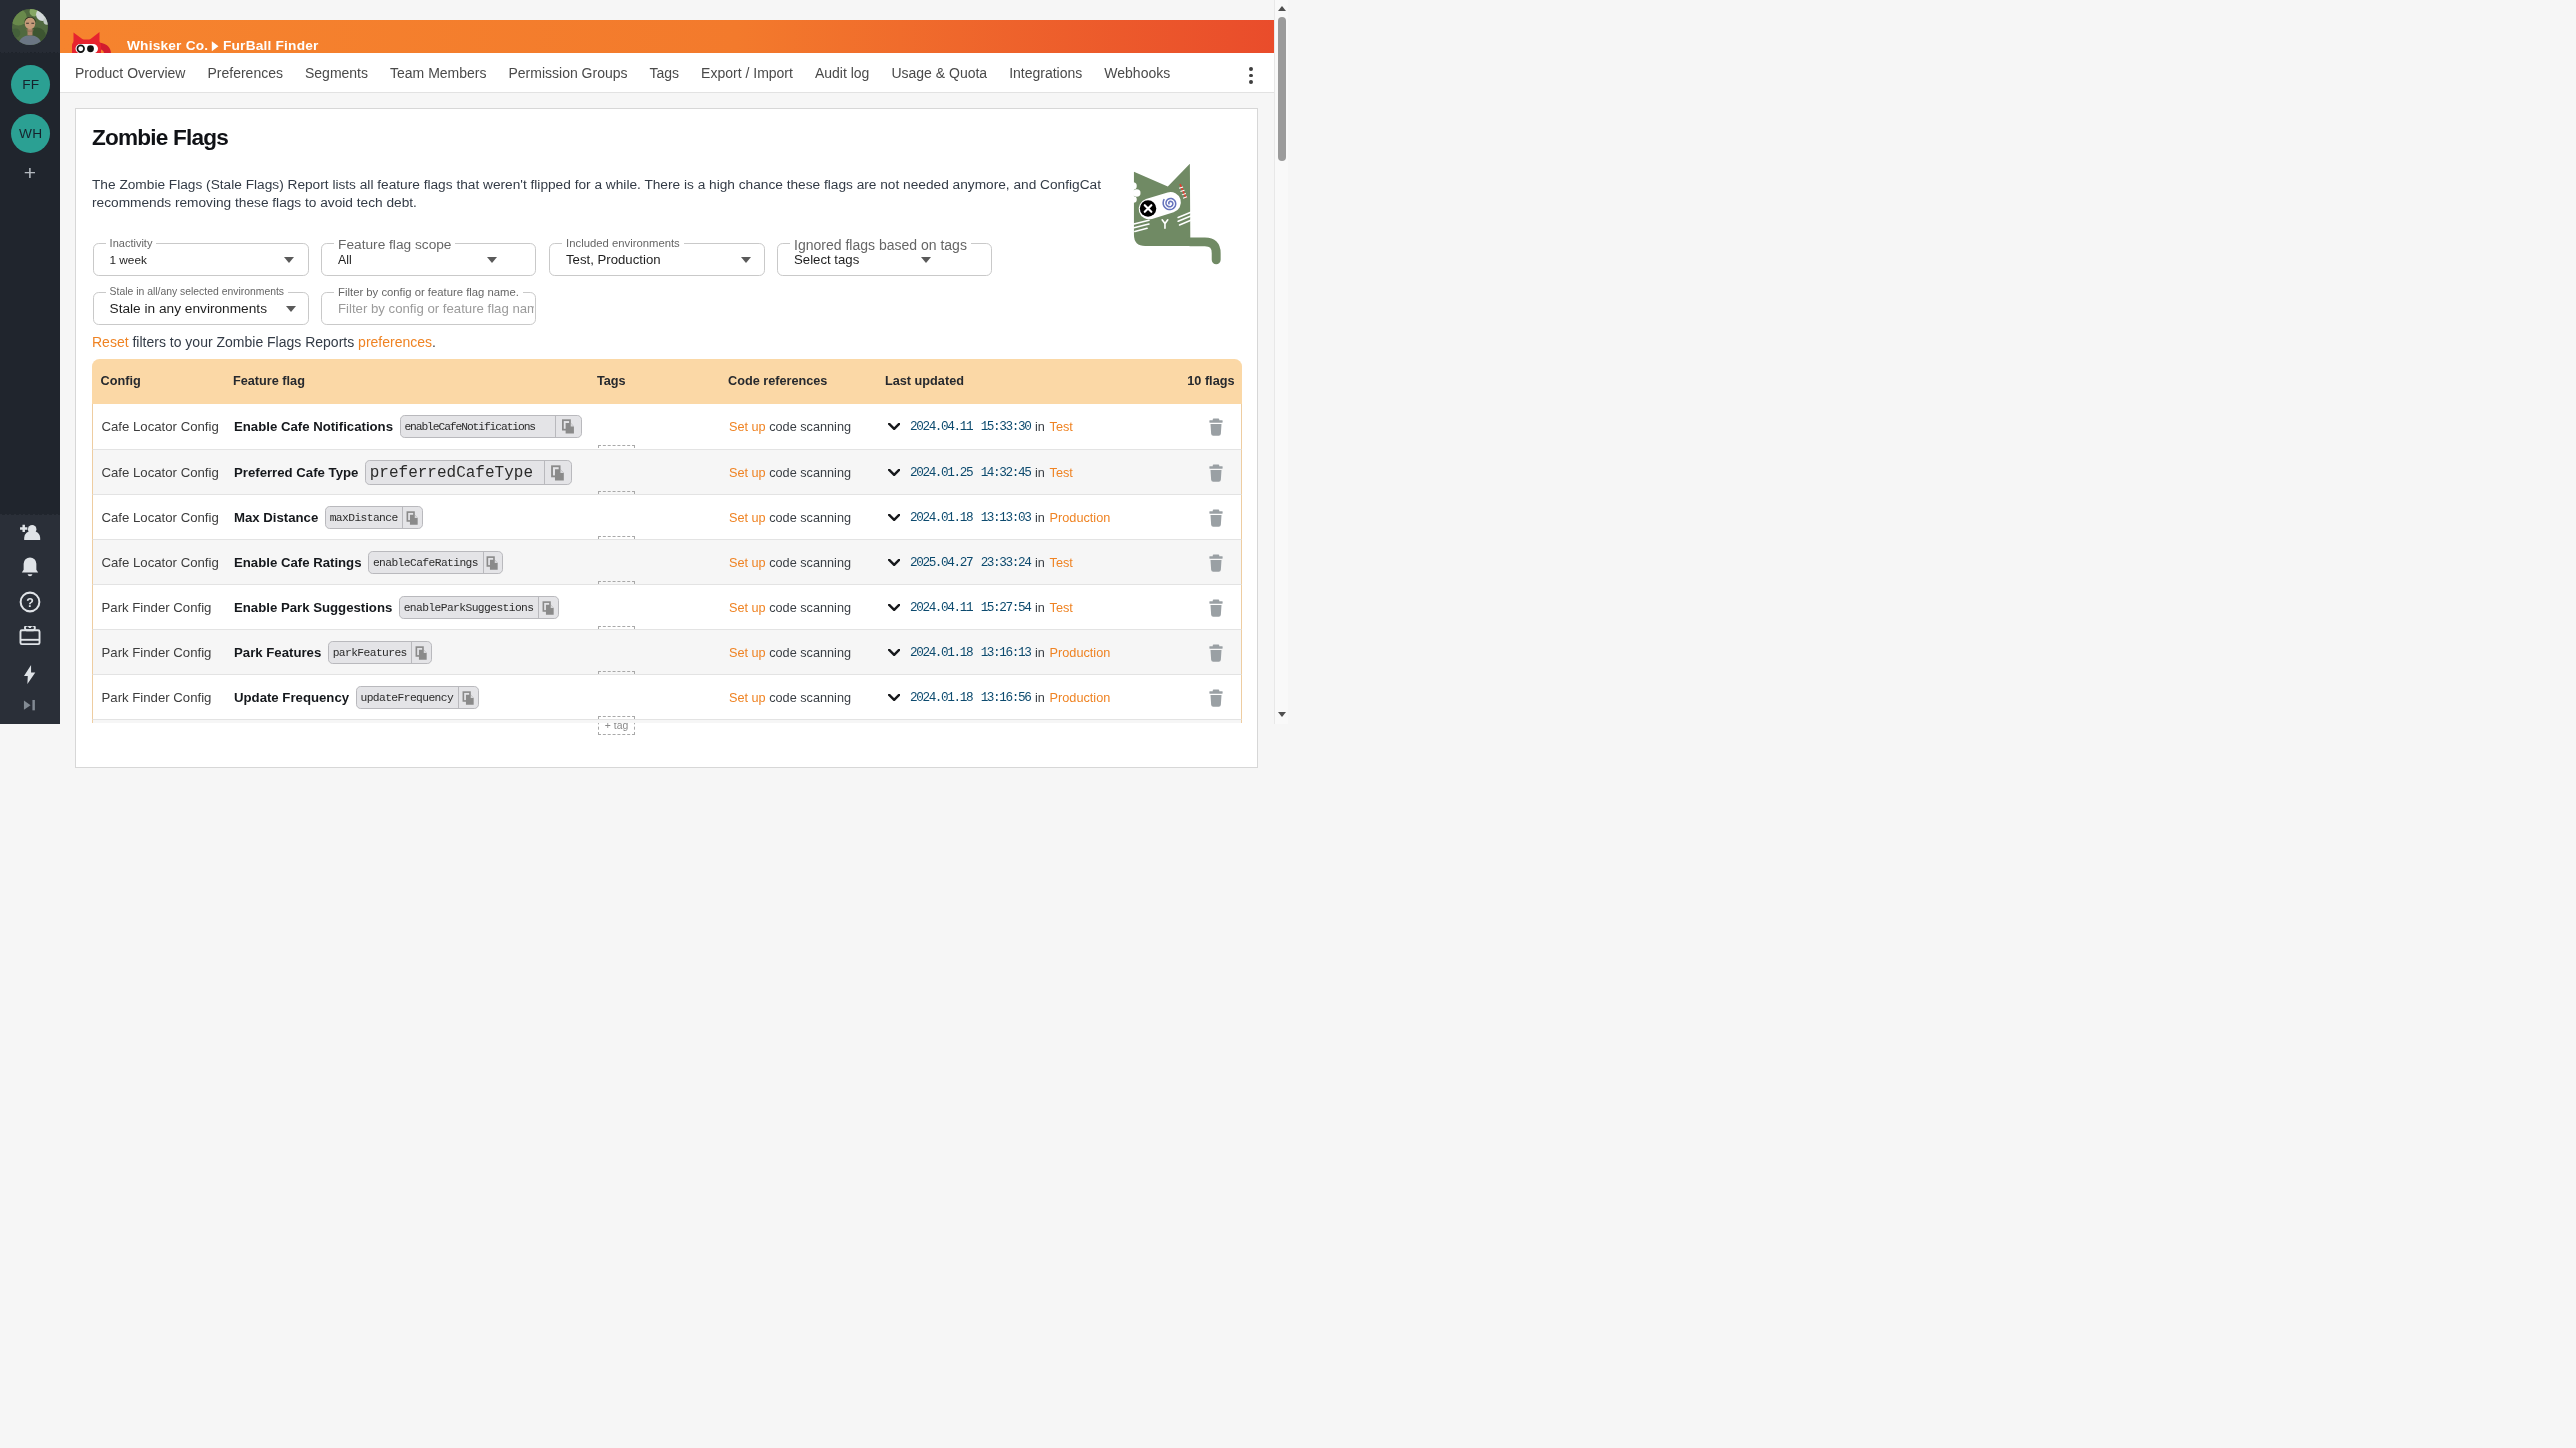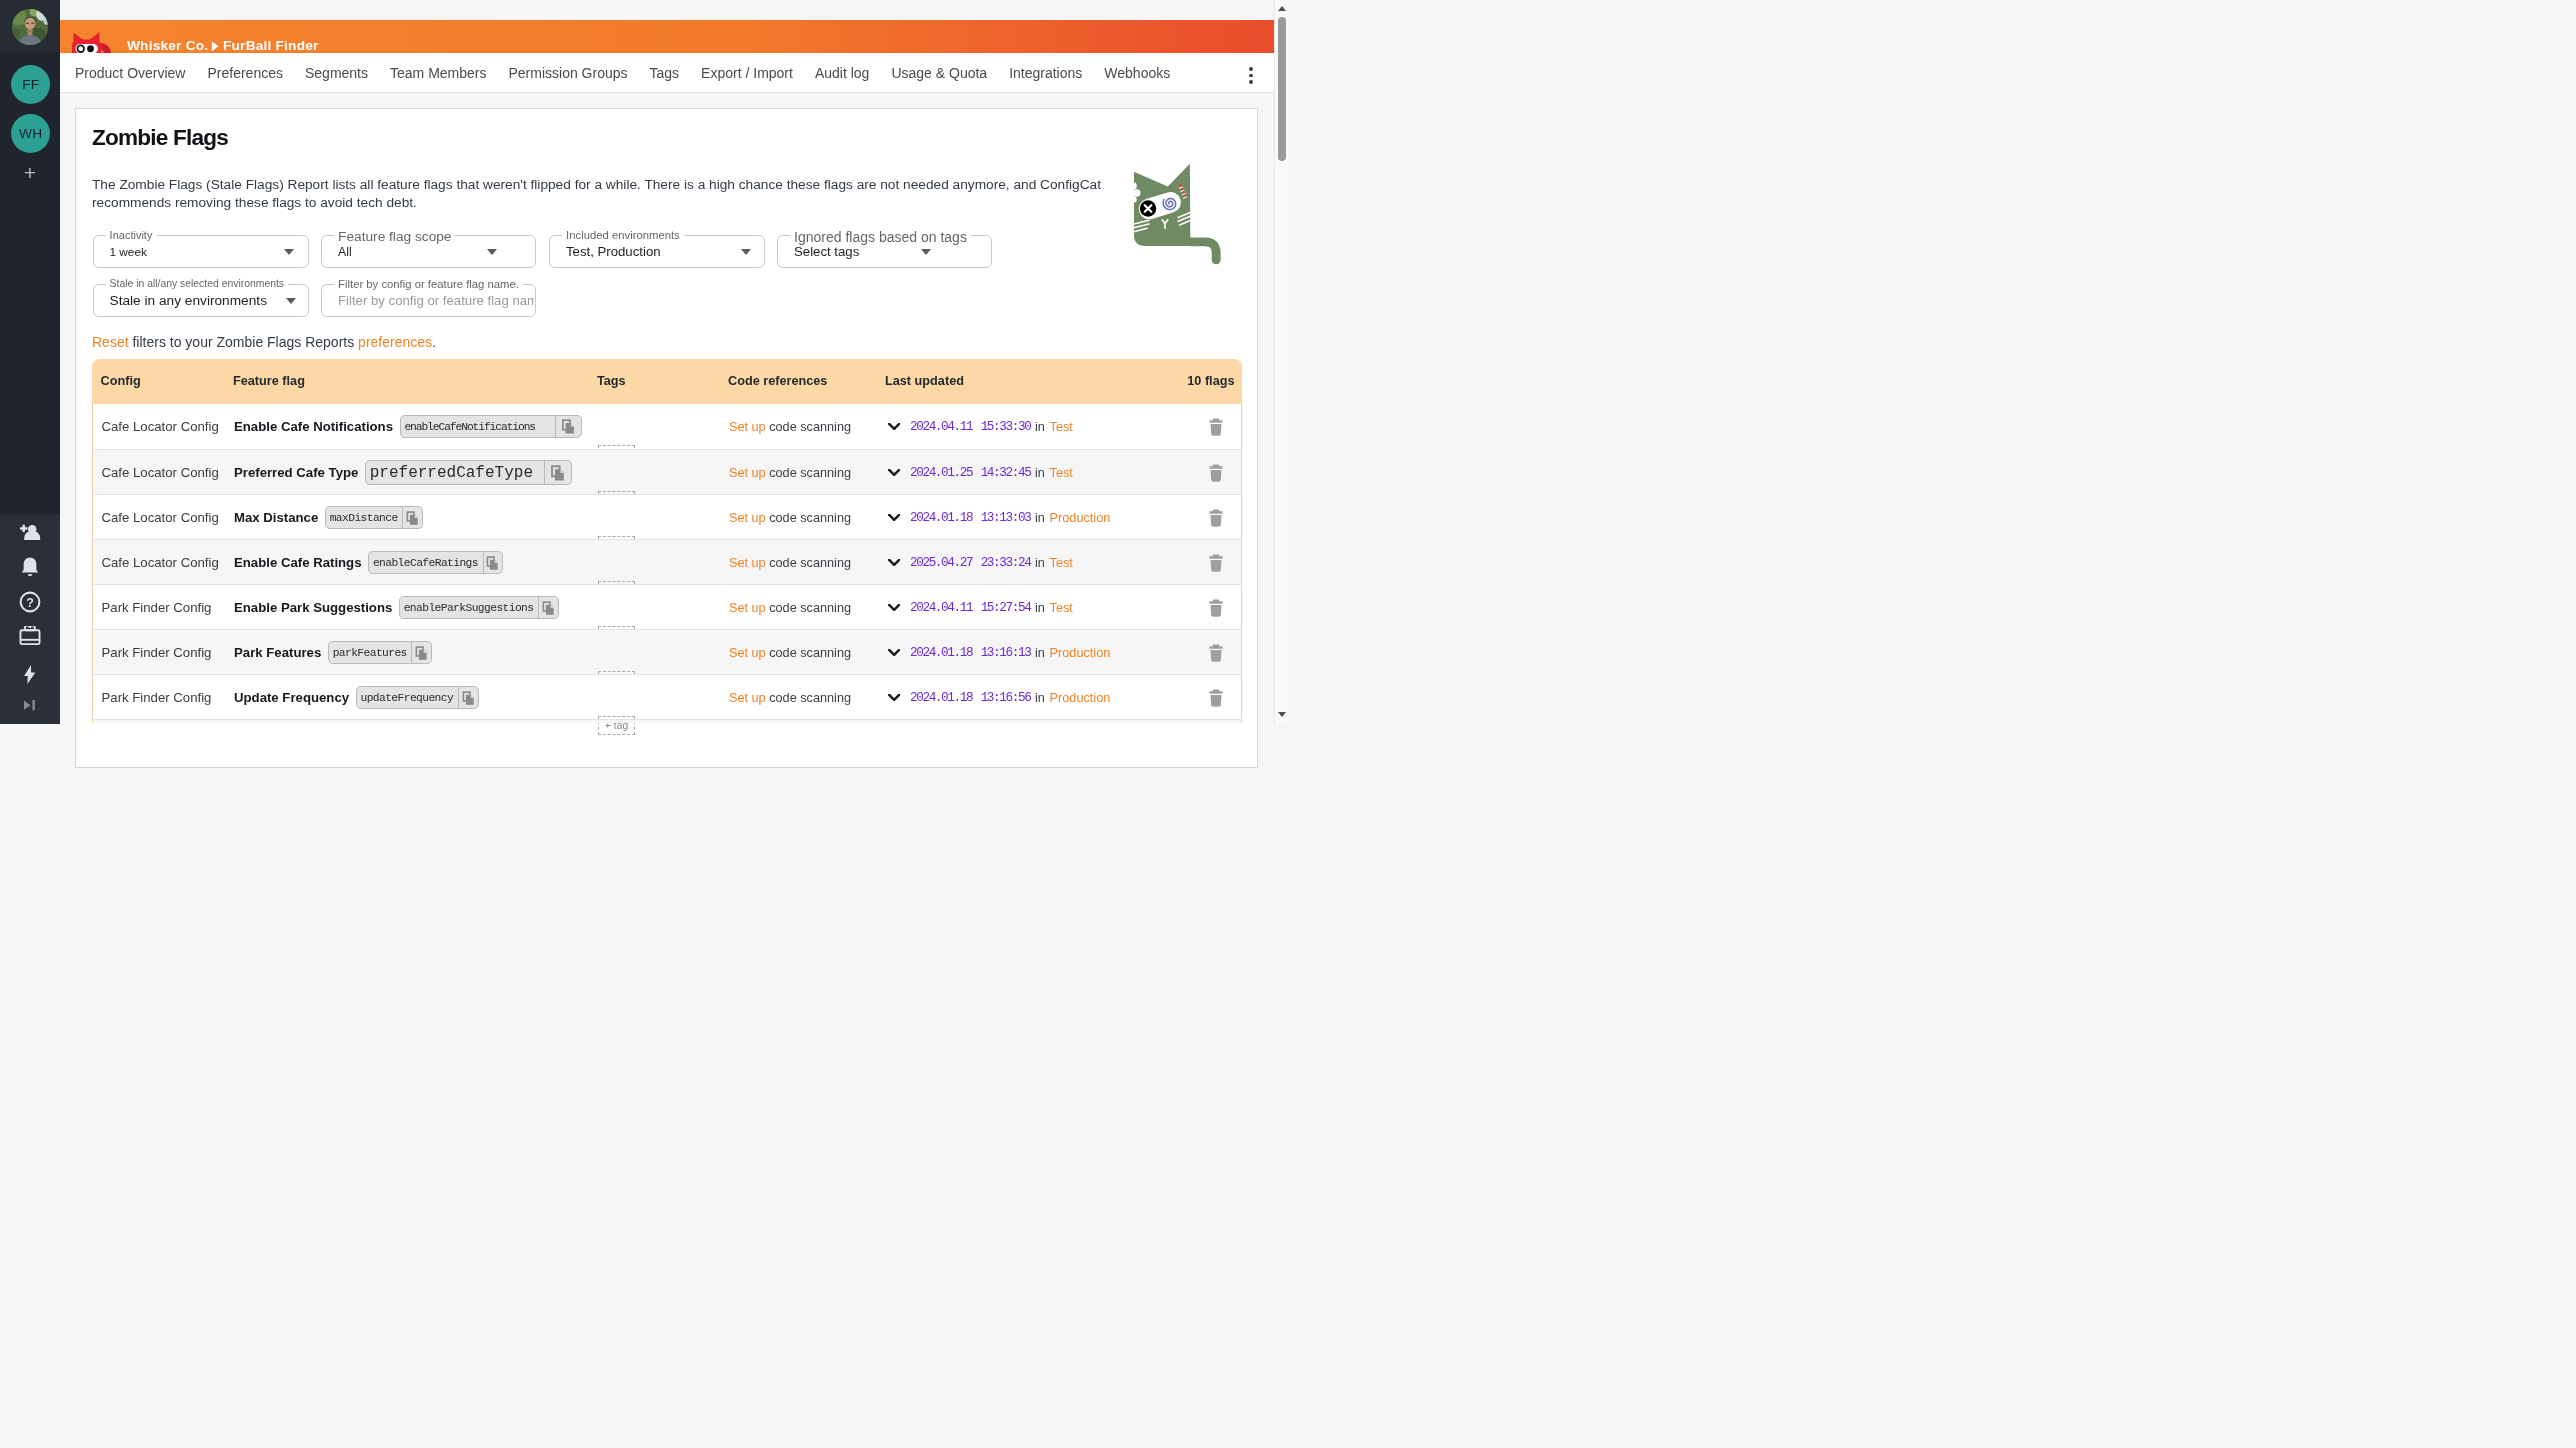--- a/index.html
+++ b/index.html
@@ -18,21 +18,21 @@
 
 #nav { position:absolute; left:60px; top:53px; width:1228px; height:40px; background:#fff; border-bottom:0.9px solid #e2e2e2; }
 #nav .items { position:absolute; left:15px; top:0; height:39px; display:flex; gap:22px; align-items:center; font-size:14px; color:#4a4a4a; white-space:nowrap; }
 #kebab { position:absolute; left:1189px; top:14px; }
 #kebab div { width:3.8px; height:3.8px; border-radius:50%; background:#3f3f3f; margin-bottom:2.8px; }
 
 #card { position:absolute; left:75px; top:108px; width:1183px; height:660px; background:#fff; border:0.9px solid #d7d7d7; }
 #card h1 { position:absolute; left:16px; top:16px; font-size:22.6px; letter-spacing:-0.8px; color:#101216; }
 #para { position:absolute; left:16px; top:67px; width:1016px; font-size:13.7px; line-height:18.4px; color:#333b46; }
 
-.field { position:absolute; height:33px; border:0.9px solid #c9c9c9; border-radius:5.7px; background:#fff; }
+.field { position:absolute; height:33px; border:0.9px solid #c9c9c9; border-radius:5.7px; background:#fff;margin-top:8px; }
 .field .lab { position:absolute; top:-6.6px; left:12.3px; background:#fff; padding:0 3.8px; font-size:11.8px; color:#666; white-space:nowrap; }
 .field .val { position:absolute; left:16px; top:0; line-height:32px; font-size:16px; color:#1e1e1e; white-space:nowrap; }
 .field .ph { color:#9b9b9b; }
 .field .arr { position:absolute; top:13.2px; width:0; height:0; border-left:5.2px solid transparent; border-right:5.2px solid transparent; border-top:6.1px solid #5a5a5a; }
 #reset { position:absolute; left:16px; top:225px; font-size:14px; color:#333b46; }
 .olink { color:#ef8323; }
 
 #table { position:absolute; left:16px; top:250px; width:1150px; }
 #thead { position:relative; height:45px; background:#fbd8a6; border-radius:7.5px 7.5px 0 0; font-weight:bold; font-size:12.7px; color:#26292e; }
 #thead span { position:absolute; top:0; line-height:45px; }
@@ -43,21 +43,21 @@
 .c1 { left:8.5px; font-size:13.2px; color:#3c3c3c; }
 .c2 { left:141px; gap:6.6px; }
 .fname { font-size:13.2px; font-weight:bold; color:#15181c; white-space:nowrap; }
 .chip { display:flex; align-items:center; height:23.6px; background:#e4e4e7; border:0.9px solid #b9b9bd; border-radius:4.7px; padding:0 3.8px; color:#2b2b2b; font-family:"Liberation Mono",monospace; font-size:11.3px; letter-spacing:-0.6px; }
 .chip .div { width:0.9px; height:23.6px; background:#b9b9bd; margin-left:4.7px; }
 .chip svg { margin:0 0 0 2.8px; }
 .tagbox { position:absolute; left:505px; top:13.2px; width:37px; height:19px; border:0.9px dashed #a9a9a9; color:#8a8a8a; font-size:10.4px; text-align:center; line-height:18px;margin-top:28px; }
 .c4 { left:636px; font-size:12.7px; color:#3a3f45; white-space:nowrap; }
 .c5 { left:795px; }
 .c6 { left:817px; font-size:12.7px; color:#3a3f45; white-space:nowrap; }
-.mono { font-family:"Liberation Mono",monospace; font-size:12.7px; letter-spacing:-1.4px; color:#6d28d9; }
+.mono { font-family:"Liberation Mono",monospace; font-size:12.7px; letter-spacing:-1.4px; color:#0c4a6e; }
 .c7 { left:1116px; }
 
 #sbar { position:absolute; left:1274px; top:0; width:14px; height:724px; background:#f9f9f9; border-left:0.9px solid #e8e8e8; }
 #sbar .thumb { position:absolute; left:2.8px; top:17px; width:8.5px; height:144px; background:#9b9b9b; border-radius:4.2px; }
 .sarr { position:absolute; left:3px; width:0; height:0; border-left:4.1px solid transparent; border-right:4.1px solid transparent; }
 </style>
 </head>
 <body>
 
 <div id="sidebar">

